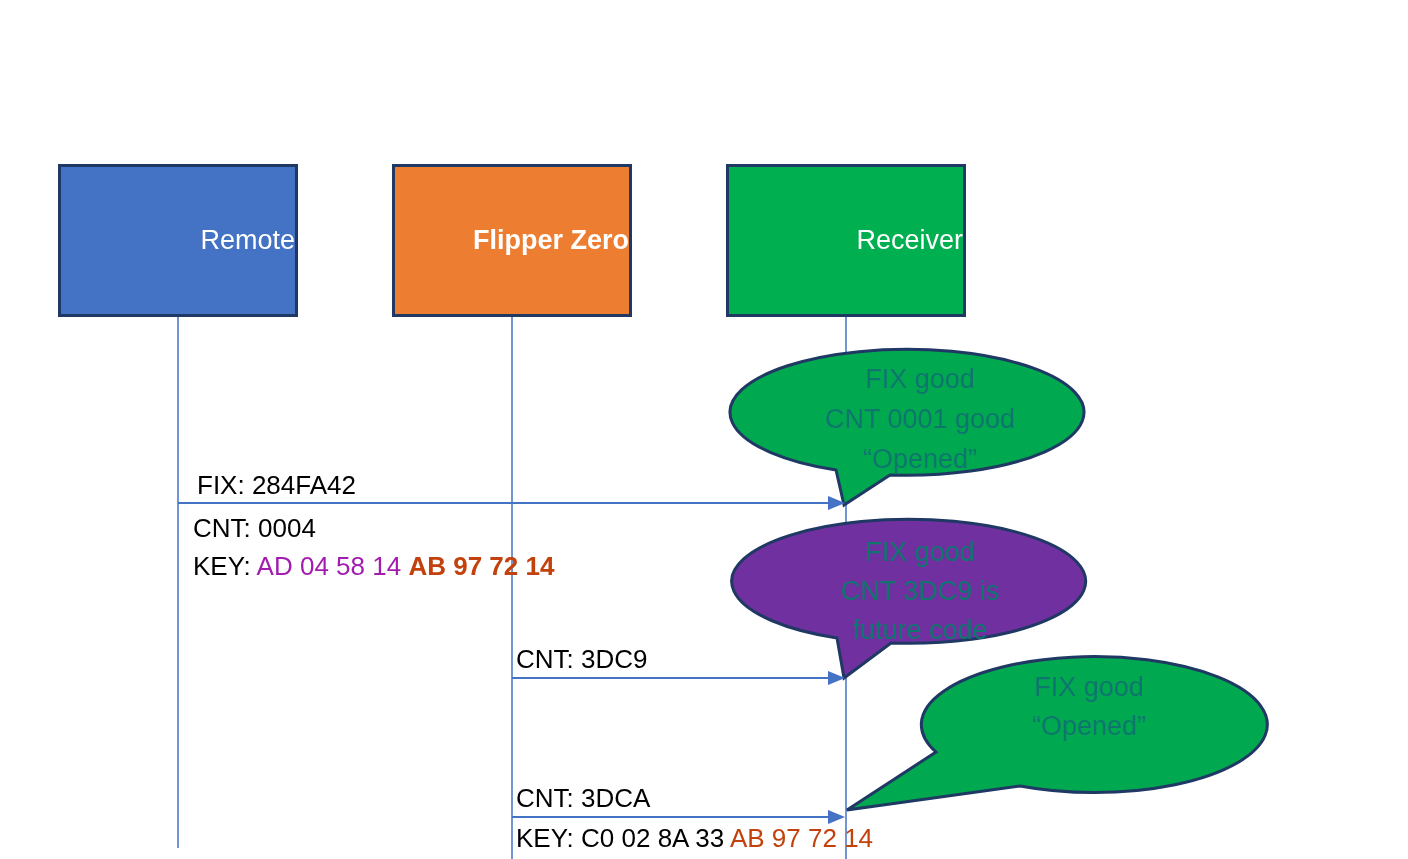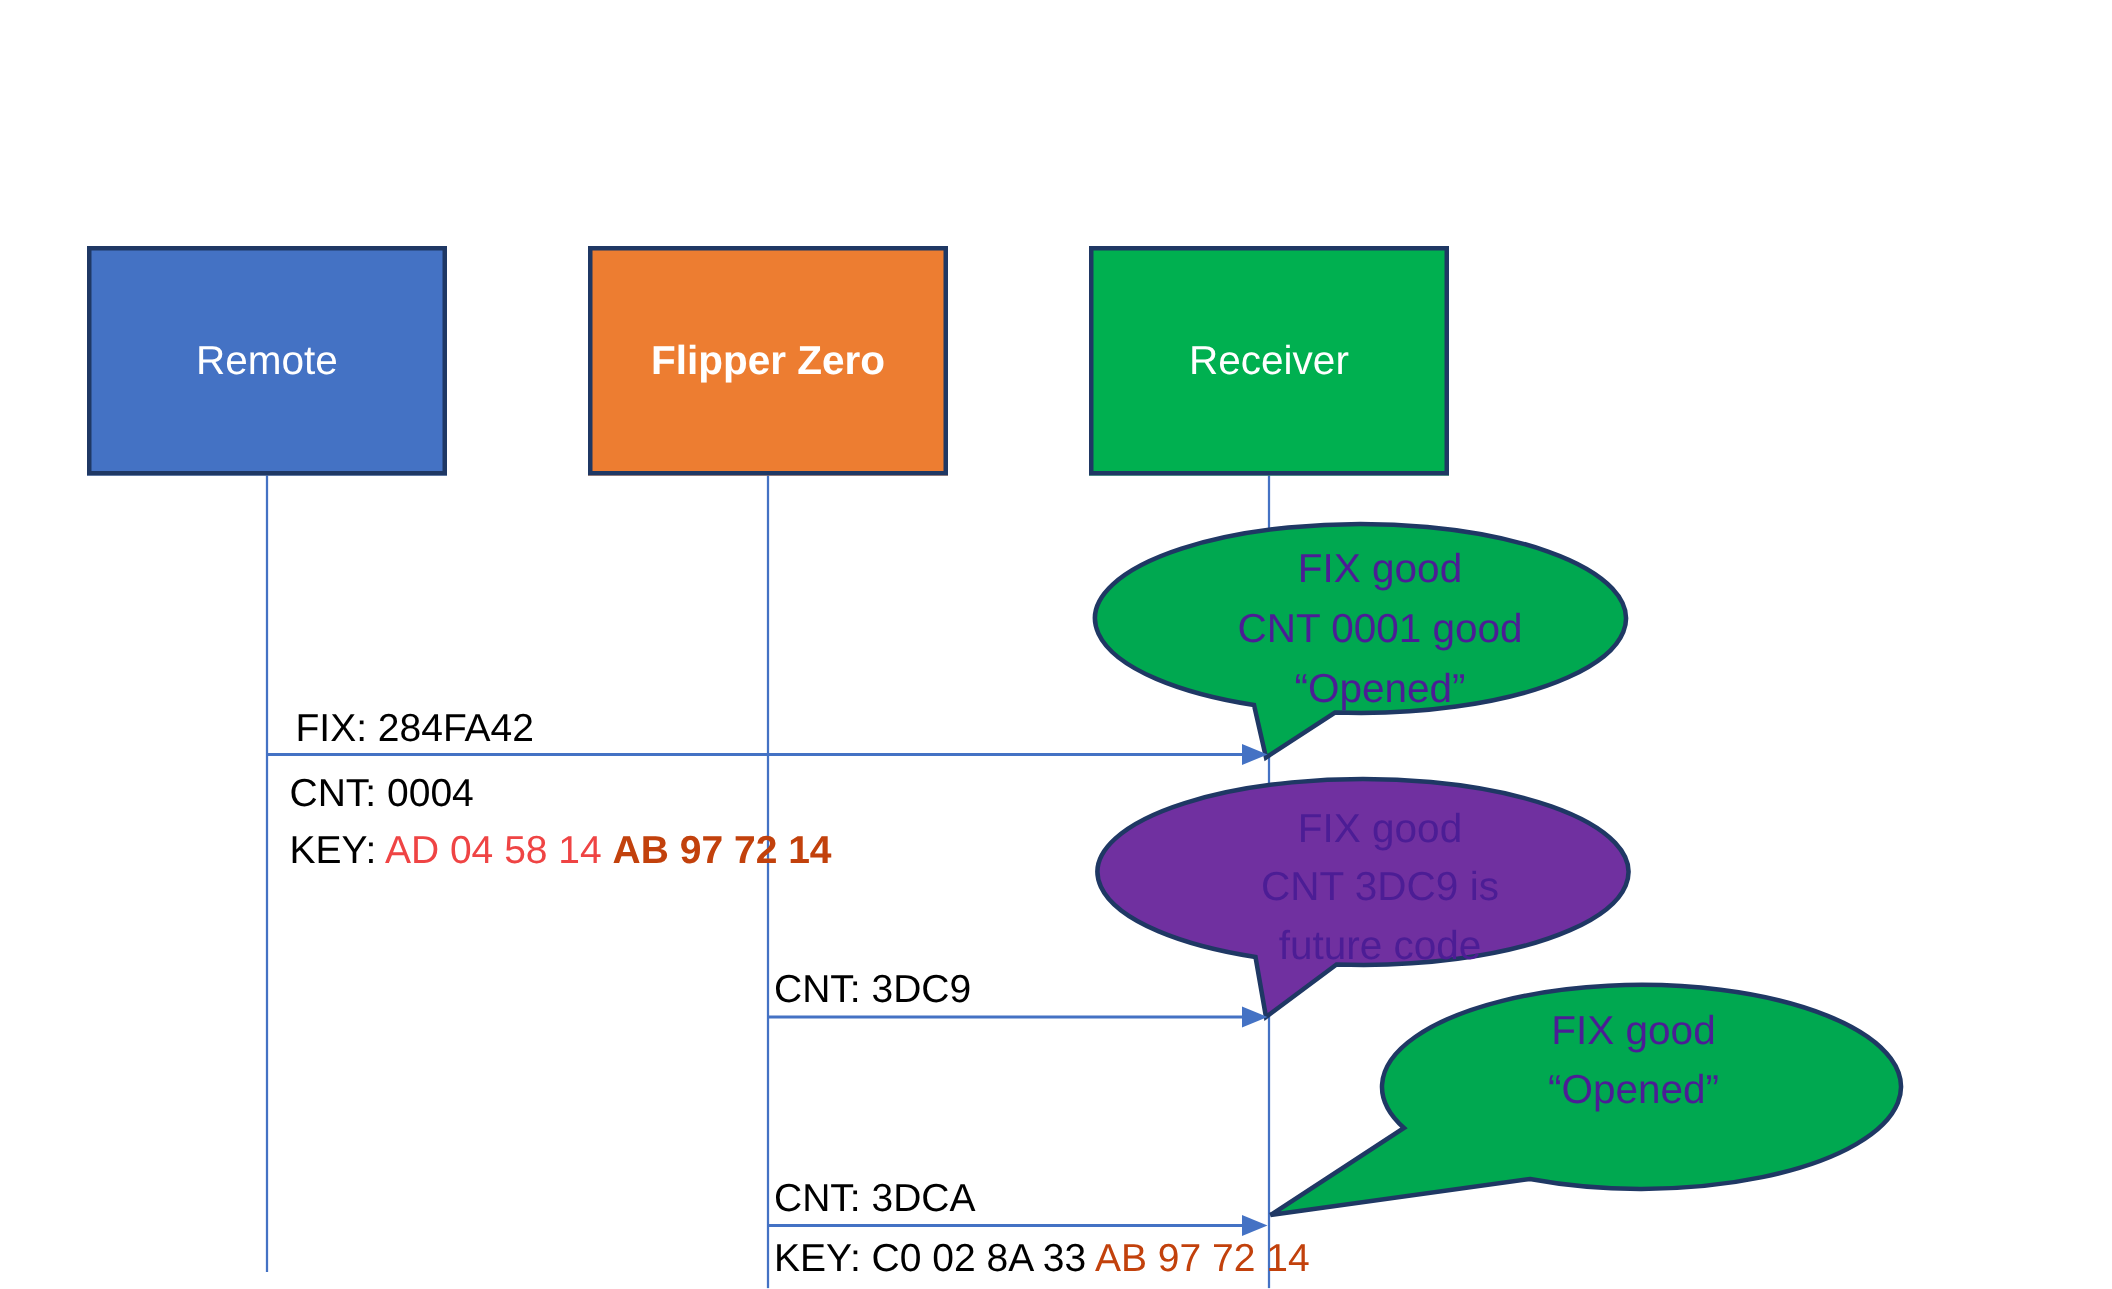--- a/index.html
+++ b/index.html
@@ -11,34 +11,34 @@
     position:absolute;left:74px;top:0;font-size:84px;line-height:96px;
     font-weight:300;letter-spacing:-3px;color:#0b0b0b;white-space:nowrap;
   }
   .layer{position:absolute;left:0;top:0;}
   .lifeline{stroke:#4472C4;stroke-width:1.5;}
   .arrow-line{stroke:#4472C4;stroke-width:2;}
   .arrow-head{fill:#4472C4;}
   .bubble-shape{stroke:#1F3864;stroke-width:3;}
   .actor{
     position:absolute;top:164px;width:240px;height:153px;box-sizing:border-box;
-    border:3px solid #1F3864;display:flex;align-items:center;justify-content:center;
+    border:3px solid #1F3864;display:flex;align-items:center;justify-content:flex-end;
     color:#ffffff;font-size:27px;
   }
   .actor-remote{left:58px;background:#4472C4;}
   .actor-flipper{left:392px;background:#ED7D31;font-weight:bold;}
   .actor-receiver{left:726px;background:#00B050;}
   .mline{
     position:absolute;font-size:26px;line-height:30px;color:#000000;white-space:nowrap;
   }
-  .red{color:#ef4444;text-align:center;}
+  .red{color:#a21caf;text-align:center;}
   .green{color:#c2410c;}
   .bold{font-weight:bold;}
   .btxt{
-    position:absolute;width:354px;color:#4c1d95;font-size:27px;line-height:39px;
+    position:absolute;width:354px;color:#0f766e;font-size:27px;line-height:39px;
     text-align:center;white-space:nowrap;
   }
   .btxt-1{left:743px;top:359px;line-height:40px;}
   .btxt-2{left:743px;top:533px;}
   .btxt-3{left:912px;top:668px;}
 </style>
 </head>
 <body>
 
 <div class="stage">

